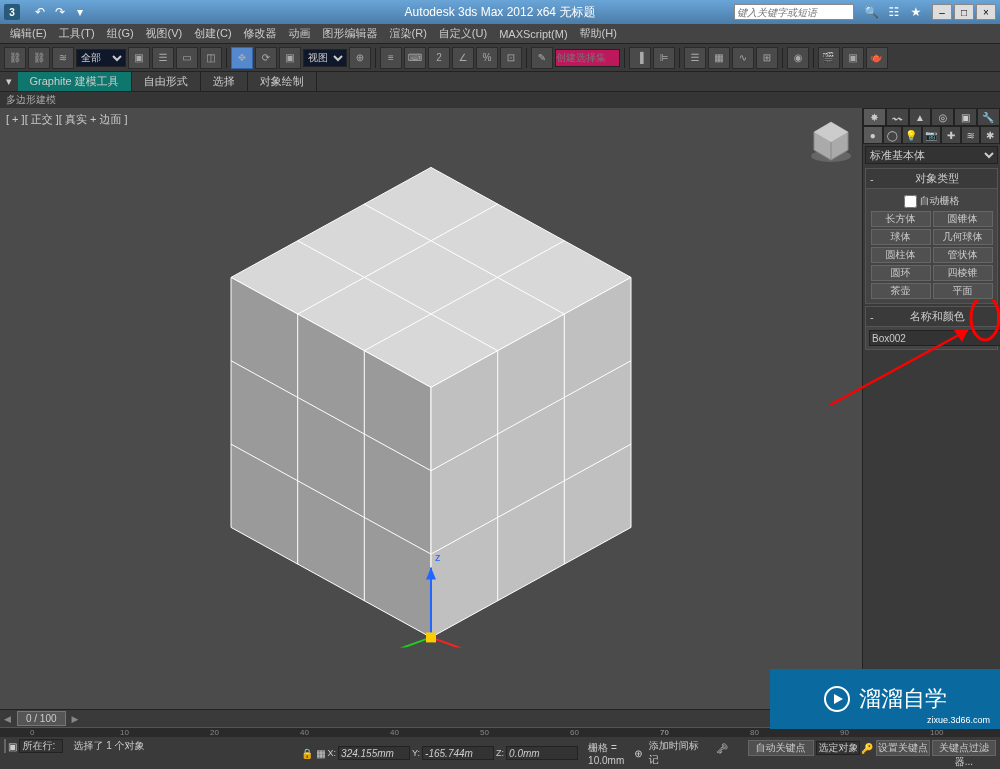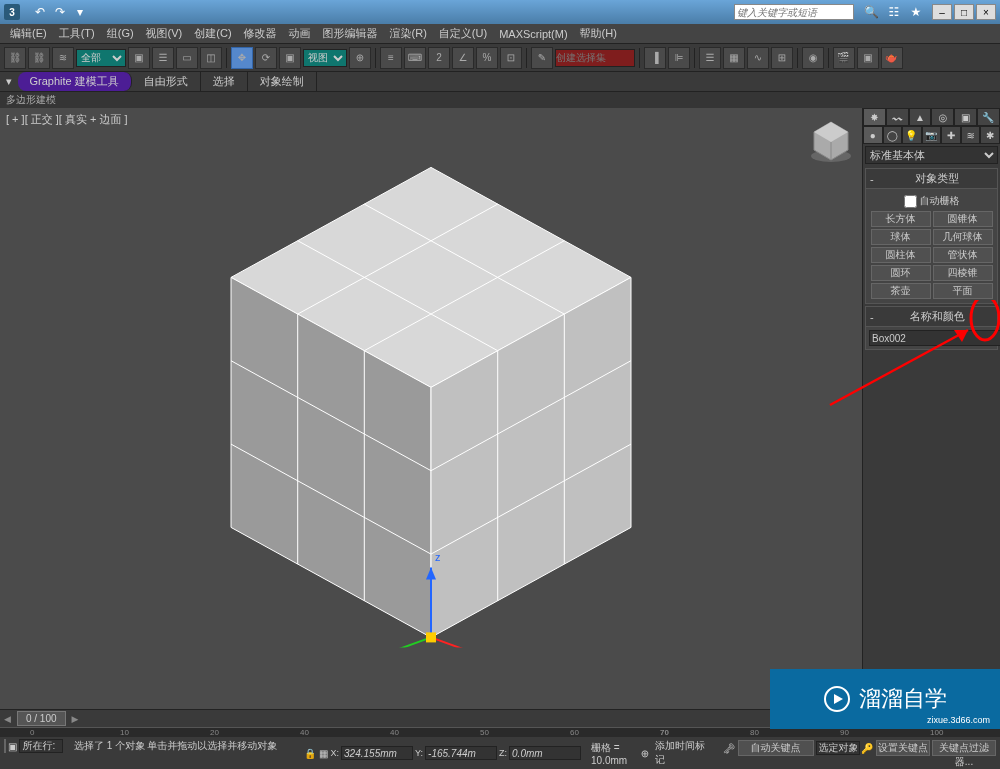--- a/index.html
+++ b/index.html
@@ -16,27 +16,27 @@
 .titlebar .rightbtns { display: flex; margin-left: 6px; gap: 2px; }
 
 
 .menubar { height: 20px; background: #444; border-bottom: 1px solid #222; display: flex; align-items: center; padding: 0 4px; }
 .menubar span { padding: 2px 6px; color: #ccc; font-size: 11px; cursor: pointer; }
 
 
 .toolbar { height: 28px; background: #3a3a3a; border-bottom: 1px solid #222; display: flex; align-items: center; padding: 0 4px; gap: 2px; }
 .toolbar .btn { width: 22px; height: 22px; background: #4a4a4a; border: 1px solid #2a2a2a; display: flex; align-items: center; justify-content: center; font-size: 10px; color: #aaa; }
 .toolbar .sep { width: 1px; height: 20px; background: #222; margin: 0 2px; }
-.toolbar select { background: #0f766e; color: #ccc; border: 1px solid #222; font-size: 10px; height: 18px; }
+.toolbar select { background: #0f172a; color: #ccc; border: 1px solid #222; font-size: 10px; height: 18px; }
 .toolbar .active { background: #5588cc; border-color: #3366aa; }
 
 
 .ribbon { height: 20px; background: #3a3a3a; border-bottom: 1px solid #222; display: flex; align-items: center; }
 .ribbon .tab { padding: 2px 12px; font-size: 11px; color: #ccc; border-right: 1px solid #222; }
-.ribbon .tab.active { background: #4c1d95; border-radius: 8px; }
+.ribbon .tab.active { background: #0f766e; }
 .ribbon .arrow { padding: 2px 6px; color: #ccc; }
 
 .subribbon { height: 16px; background: #353535; display: flex; align-items: center; padding: 0 6px; font-size: 10px; color: #aaa; }
 
 
 .main { display: flex; height: 640px; }
 .viewport { flex: 1; background: #4b4b4b; position: relative; }
 .viewport-label { position: absolute; top: 4px; left: 6px; font-size: 11px; color: #ccc; }
 .axis-indicator { position: absolute; bottom: 8px; left: 8px; width: 30px; height: 30px; }
 
@@ -82,20 +82,21 @@
 .viewcube { position: absolute; top: 6px; right: 6px; width: 50px; height: 50px; }
 </style>
 </head>
 <body>
 
 <div class="titlebar">
   <div class="logo">3</div>
   <span class="icon-btn">↶</span>
   <span class="icon-btn">↷</span>
   <span class="icon-btn">▾</span>
+  <span class="title">Autodesk 3ds Max 2012 x64   无标题</span>
   <input class="search" placeholder="键入关键字或短语" style="">
   <div class="rightbtns">
     <span class="icon-btn">🔍</span>
     <span class="icon-btn">☷</span>
     <span class="icon-btn">★</span>
   </div>
   <div class="controls">
     <span>–</span>
     <span>□</span>
     <span>×</span>
@@ -134,21 +135,21 @@
   <div class="btn">⊕</div>
   <div class="sep"></div>
   <div class="btn">≡</div>
   <div class="btn">⌨</div>
   <div class="btn">2</div>
   <div class="btn">∠</div>
   <div class="btn">%</div>
   <div class="btn">⊡</div>
   <div class="sep"></div>
   <div class="btn">✎</div>
-  <input style="width: 80px; background: #7f1d1d; border: 1px solid rgb(34, 34, 34); color: rgb(204, 204, 204); font-size: 10px; height: 18px;" placeholder="创建选择集">
+  <input style="width: 65px; background: #be185d; border: 1px solid rgb(34, 34, 34); color: rgb(204, 204, 204); font-size: 10px; height: 18px;" placeholder="创建选择集">
   <div class="sep"></div>
   <div class="btn">▐</div>
   <div class="btn">⊫</div>
   <div class="sep"></div>
   <div class="btn">☰</div>
   <div class="btn">▦</div>
   <div class="btn">∿</div>
   <div class="btn">⊞</div>
   <div class="sep"></div>
   <div class="btn">◉</div>
@@ -328,21 +329,20 @@
   <div class="statusbar">
     <div class="block" style="width:70px;">
       <div style="height:14px;background:#e8a;border:1px solid #666;"></div>
       <div style="display:flex;gap:2px;align-items:center;">
         <span>▣</span>
         <input style="width: 44px;" value="所在行:">
       </div>
     </div>
     <div class="block" style="width:240px;">
       <span>选择了 1 个对象</span>
-      <span>单击并拖动以选择并移动对象</span>
     </div>
     <div class="block">
       <div style="display:flex;gap:2px;align-items:center;">
         <span>🔒</span>
         <span>▦</span>
         <span style="font-size:9px;">X:</span>
           <input class="coord" value="324.155mm" style="">
         <span style="font-size:9px;">Y:</span>
           <input class="coord" value="-165.744m" style="">
         <span style="font-size:9px;">Z:</span>
@@ -350,21 +350,21 @@
         <span style="margin-left:8px;">栅格 = 10.0mm</span>
       </div>
       <div style="display:flex;gap:6px;align-items:center;">
         <span>⊕</span>
         <span>添加时间标记</span>
       </div>
     </div>
     <div class="block" style="margin-left:8px;">
       <div style="display:flex;gap:2px;align-items:center;">
         <span>🗝</span>
-        <span class="primbtn" style="width:76px;">自动关键点</span>
+        <span class="primbtn" style="width:66px;margin-left:17px;">自动关键点</span>
         <input style="width: 44px;" value="选定对象">
       </div>
       <div style="display:flex;gap:2px;align-items:center;">
         <span>🔑</span>
         <span class="primbtn" style="width:54px;">设置关键点</span>
         <span class="primbtn" style="width:64px;">关键点过滤器...</span>
       </div>
     </div>
   </div>
 </div>

